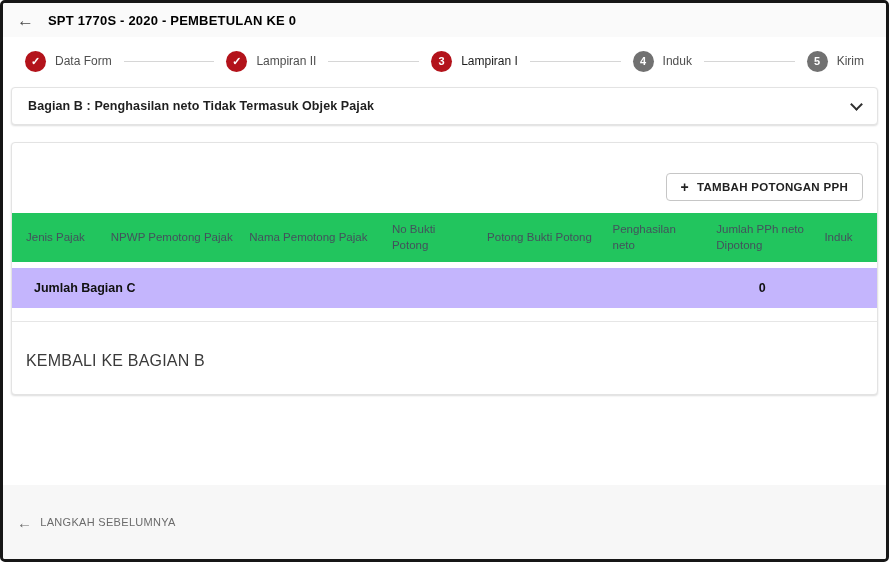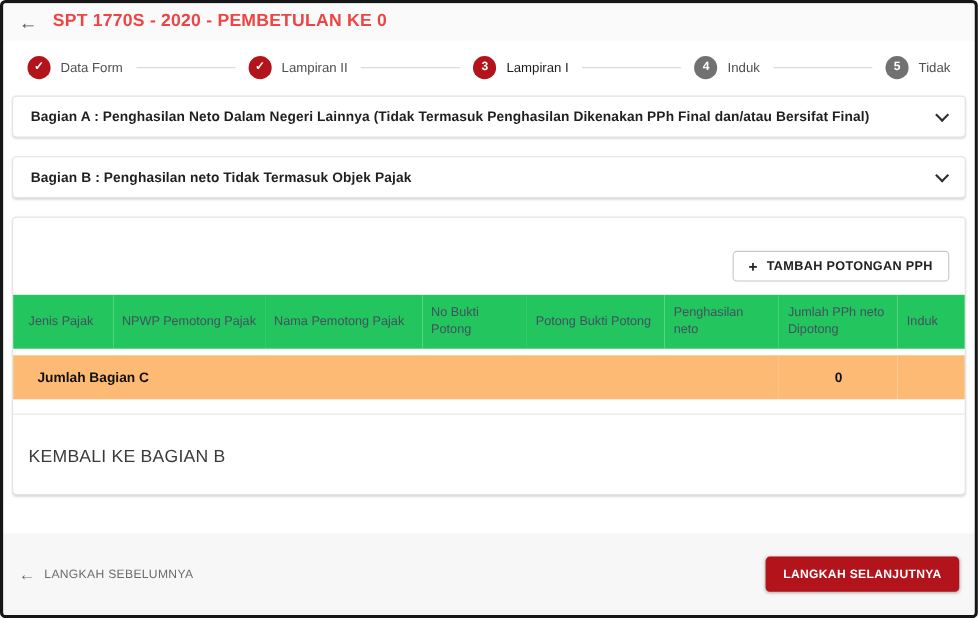--- a/index.html
+++ b/index.html
@@ -5,21 +5,21 @@
   * { box-sizing: border-box; margin: 0; padding: 0; }
   html,body { width:889px; height:562px; }
   body { font-family:"Liberation Sans", sans-serif; background:#fff; }
   .app {
     width:889px; height:562px; border:3px solid #161616; border-radius:5px;
     background:#fff; display:flex; flex-direction:column; overflow:hidden;
   }
   
   .topbar { height:34px; flex:0 0 34px; background:#fafafa; display:flex; align-items:center; padding:0 14px; gap:14px; }
   .back-arrow { font-size:17px; color:#4a4a4a; cursor:pointer; line-height:1; }
-  .page-title { font-size:16px; font-weight:700; color:#ef4444; letter-spacing:.2px; }
+  .page-title { font-size:13px; font-weight:700; color:#000000; letter-spacing:.2px; }
   
   .stepper { height:48px; flex:0 0 48px; display:flex; align-items:center; padding:0 22px; background:#fff; }
   .step { display:flex; align-items:center; gap:9px; flex:0 0 auto; cursor:pointer; }
   .step-circle {
     width:21px; height:21px; border-radius:50%; display:flex; align-items:center; justify-content:center;
     color:#fff; font-size:11px; font-weight:700; line-height:1;
   }
   .step-circle.red { background:#b3131b; }
   .step-circle.gray { background:#717171; }
   .step-label { font-size:12px; color:#4f4f4f; white-space:nowrap; }
@@ -47,21 +47,21 @@
     padding:6px 14px; font-family:inherit; font-size:11.5px; font-weight:700; color:#222; letter-spacing:.3px; cursor:pointer;
   }
   .btn-outline .plus { font-size:14px; font-weight:700; line-height:1; }
   table.pph { width:100%; border-collapse:collapse; }
   table.pph thead tr { background:#22c55e; }
   table.pph th {
     font-size:11.5px; font-weight:400; color:#43525c; text-align:left; padding:9px 8px; height:45px; line-height:1.35;
   }
   table.pph th:first-child { padding-left:14px; }
   .row-gap { height:6px; }
-  tr.total-row { background:#fdba74; }
+  tr.total-row { background:#c4b5fd; }
   tr.total-row td { padding:12px 8px; font-size:12.5px; font-weight:700; color:#111; height:40px; }
   tr.total-row td.label { padding-left:22px; }
   tr.total-row td.value { text-align:center; }
   .divider { border-top:1px solid #e6e6e6; margin-top:13px; }
   .back-link { display:inline-block; margin:30px 0 24px 14px; font-size:16px; color:#3a3a3a; letter-spacing:.2px; cursor:pointer; }
   
   .footer {
     flex:0 0 74px; background:#f7f7f7; display:flex; align-items:center; justify-content:space-between;
     padding:0 14px;
   }
@@ -99,32 +99,26 @@
       <span class="step-label">Lampiran I</span>
     </div>
     <div class="step-line"></div>
     <div class="step pending">
       <span class="step-circle gray">4</span>
       <span class="step-label">Induk</span>
     </div>
     <div class="step-line"></div>
     <div class="step pending">
       <span class="step-circle gray">5</span>
-      <span class="step-label">Tidak</span>
+      <span class="step-label">Kirim</span>
     </div>
   </div>
 
   <div class="content">
 
-    <div class="card">
-      <div class="card-header">
-        <span class="card-title">Bagian A : Penghasilan Neto Dalam Negeri Lainnya (Tidak Termasuk Penghasilan Dikenakan PPh Final dan/atau Bersifat Final)</span>
-        <span class="chev down"></span>
-      </div>
-    </div>
 
     <div class="card">
       <div class="card-header">
         <span class="card-title">Bagian B : Penghasilan neto Tidak Termasuk Objek Pajak</span>
         <span class="chev down"></span>
       </div>
     </div>
 
     <div class="card">
 
@@ -176,16 +170,15 @@
       </div>
     </div>
 
   </div>
 
   <div class="footer">
     <div class="prev-link">
       <span class="arrow">←</span>
       <span>LANGKAH SEBELUMNYA</span>
     </div>
-    <button class="btn-primary">LANGKAH SELANJUTNYA</button>
   </div>
 
 </div>
 
 </body></html>

